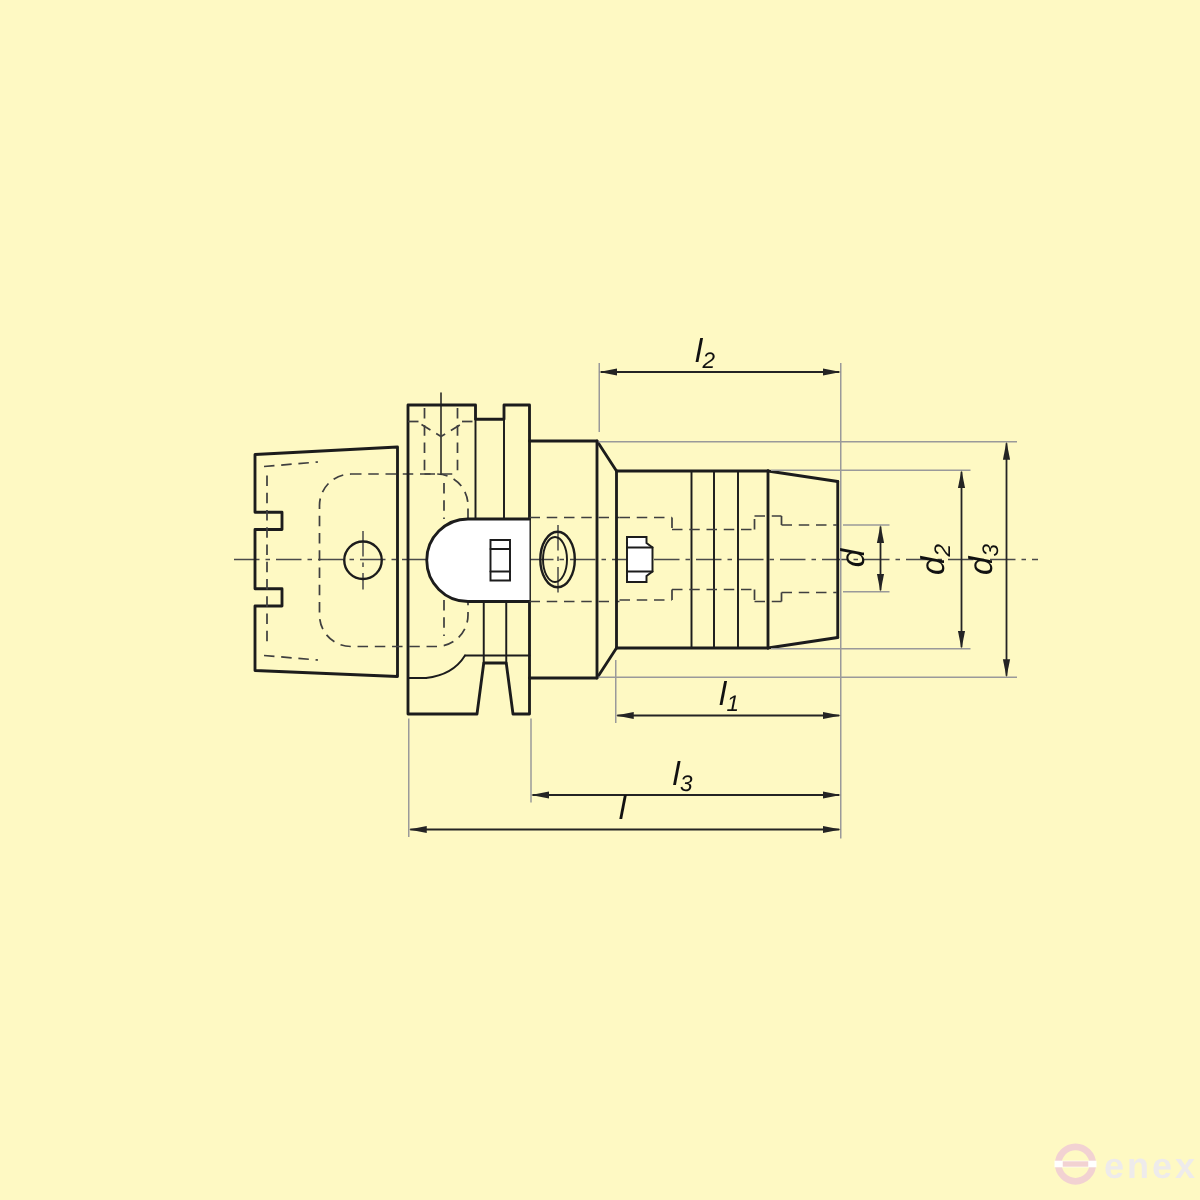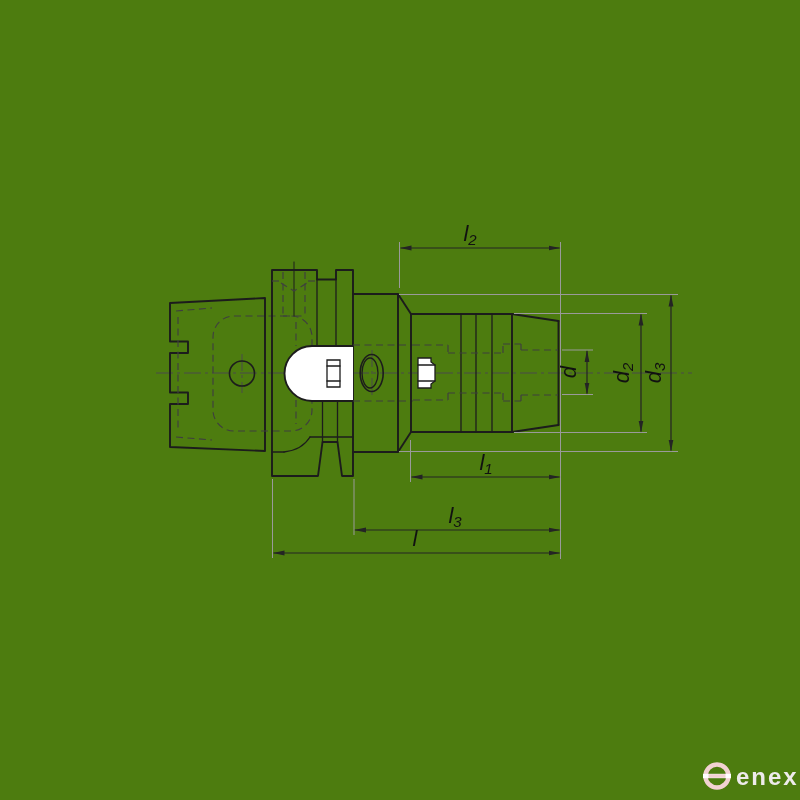--- a/index.html
+++ b/index.html
@@ -1,16 +1,16 @@
 <!DOCTYPE html>
 <html><head>
 <meta charset="utf-8">
 <style>
   html,body{margin:0;padding:0;background:#ffffff;}
-  .stage{position:relative;width:800px;height:800px;background:#4d7c0f;overflow:hidden;
+  .stage{position:relative;width:800px;height:800px;background:#fef9c3;overflow:hidden;
          font-family:"Liberation Sans", sans-serif;}
   svg{display:block;}
   .outline{fill:none;stroke:#1c1c1c;stroke-width:1.9;stroke-linejoin:round;stroke-linecap:round;}
   .thin{fill:none;stroke:#1c1c1c;stroke-width:1.3;stroke-linecap:round;}
   .hidden-ln{fill:none;stroke:#3f3f3f;stroke-width:1.15;stroke-dasharray:7 4.5;stroke-linecap:butt;}
   .center-ln{fill:none;stroke:#4a4a4a;stroke-width:1;stroke-dasharray:17 4 3 4;}
   .ext{fill:none;stroke:#9a9a9a;stroke-width:1;}
   .dim{fill:none;stroke:#242424;stroke-width:1.2;}
   .whitefill{fill:#ffffff;}
   .dimtext{font-style:italic;font-size:22px;fill:#111111;}

